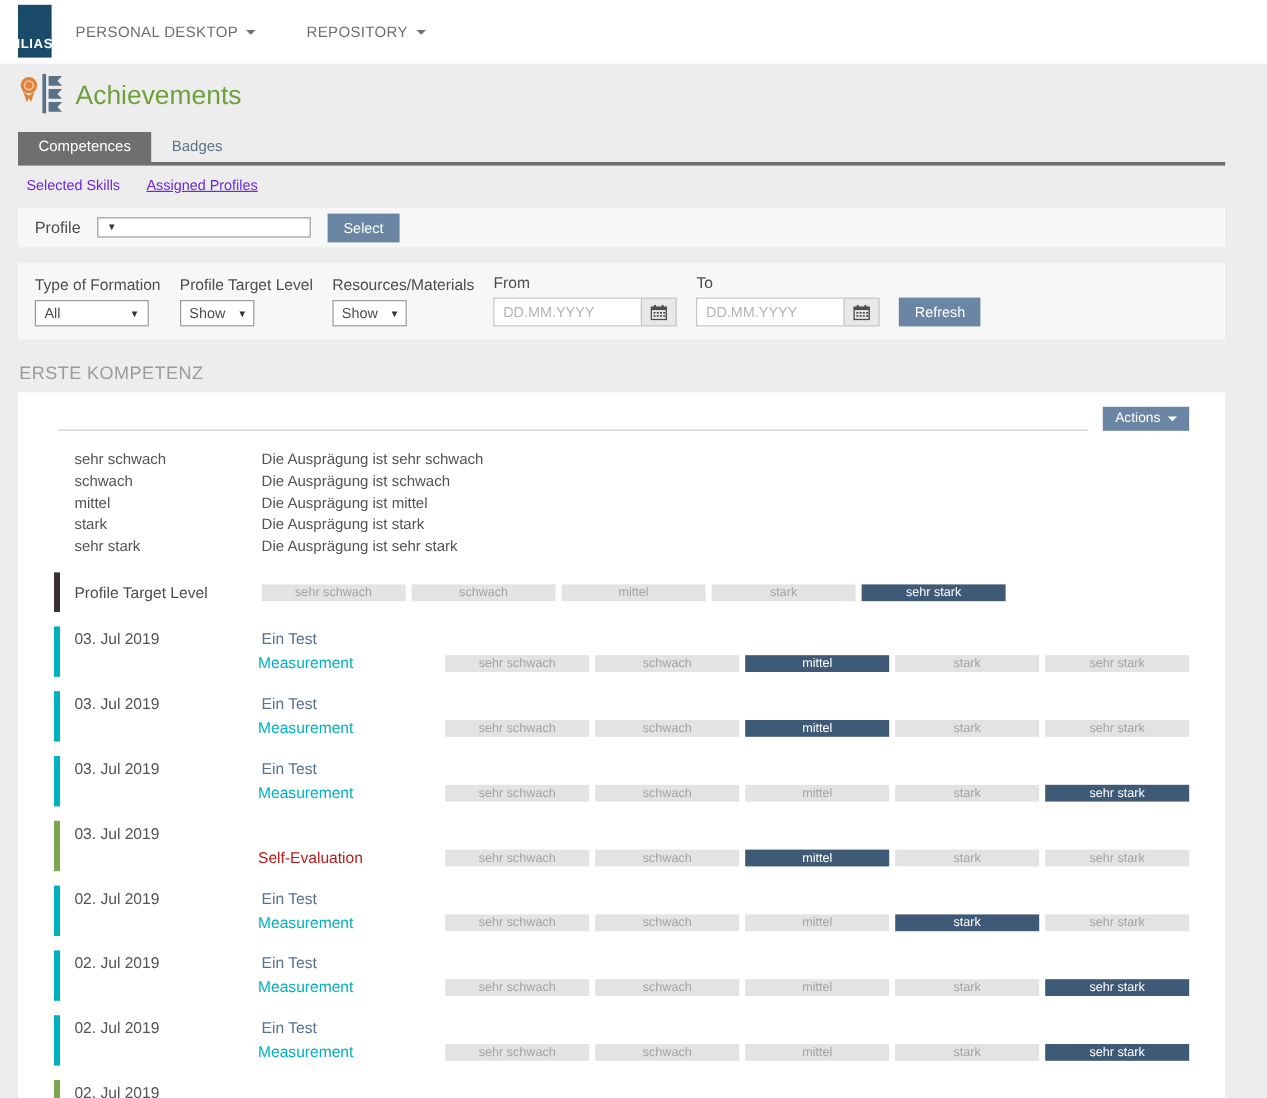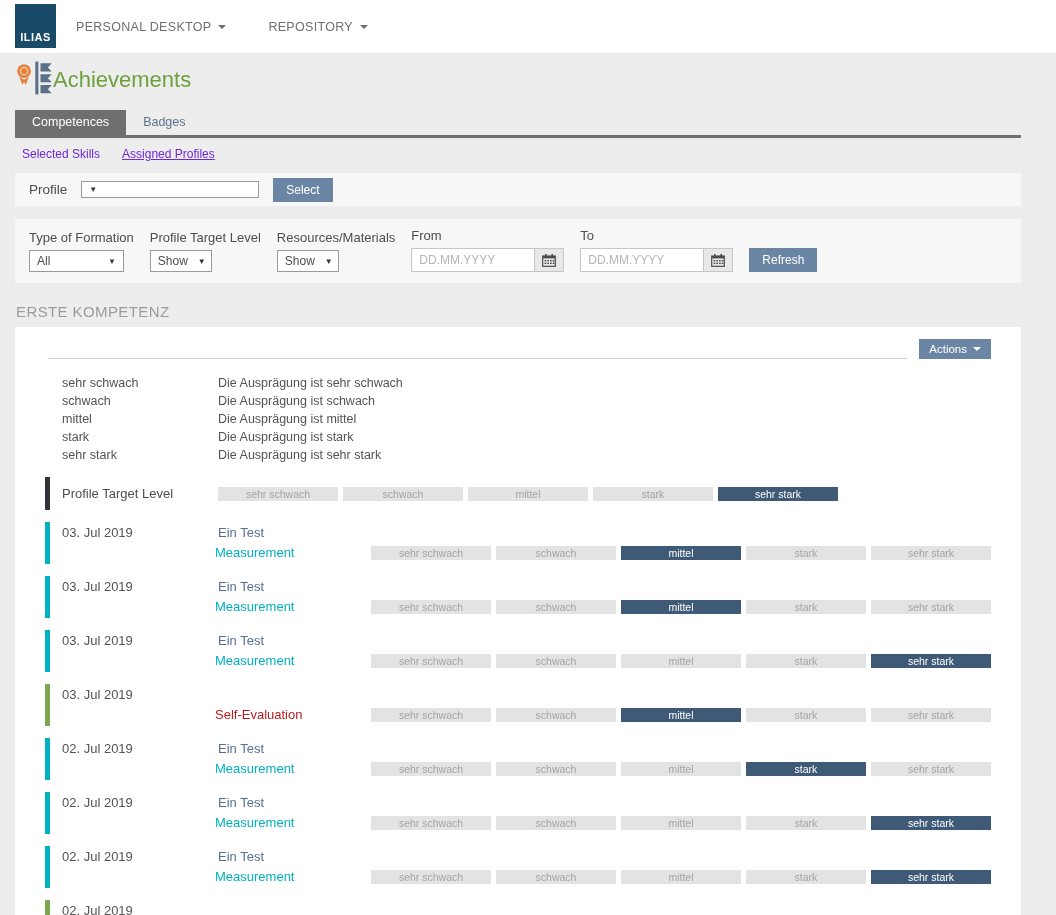--- a/index.html
+++ b/index.html
@@ -12,21 +12,21 @@
   }
   
   .topbar {
     background: #ffffff;
     height: 53px;
     display: flex;
     align-items: center;
     padding-left: 15px;
   }
   .logo {
-    width: 41px; height: 44px;
+    width: 28px; height: 44px;
     background: #194a67;
     color: #ffffff;
     font-size: 11px;
     font-weight: bold;
     letter-spacing: 0.5px;
     display: flex;
     align-items: flex-end;
     justify-content: center;
     padding-bottom: 5px;
     margin-top: 4px;
@@ -47,20 +47,21 @@
     display: inline-block;
     width: 0; height: 0;
     border-left: 4px solid transparent;
     border-right: 4px solid transparent;
     border-top: 4px solid currentColor;
   }
   
   .title-row {
     display: flex;
     align-items: center;
+    gap: 10px;
     padding: 7px 15px 4px 15px;
   }
   .page-title { font-size: 22px; font-weight: normal; color: #6ea03c; }
   
   .tabs { display: flex; margin: 7px 0 0 15px; }
   .tab {
     font-size: 12.5px;
     padding: 5px 17px 6px 17px;
     color: #5c7389;
     cursor: pointer;

